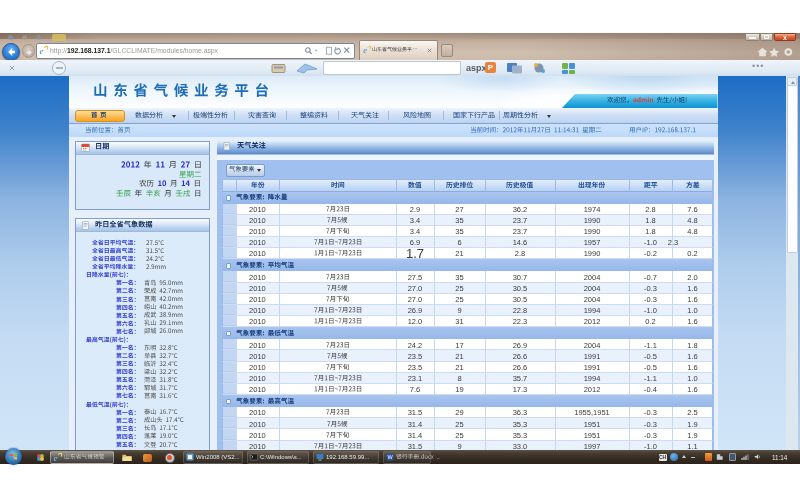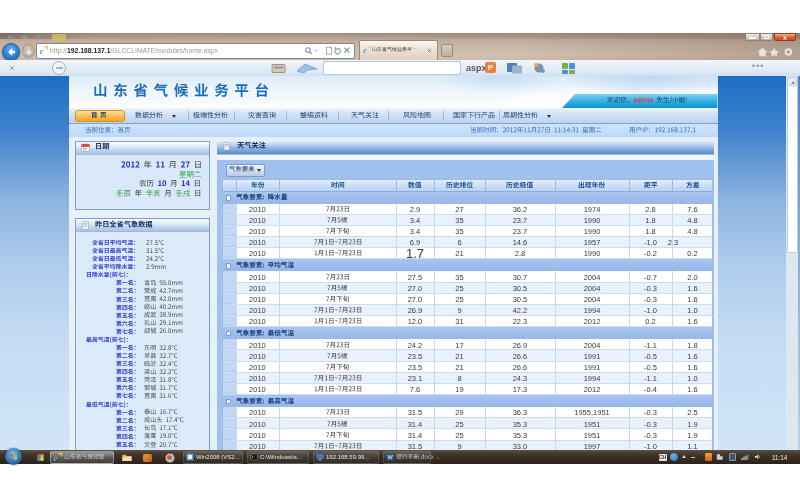--- a/index.html
+++ b/index.html
@@ -1633,21 +1633,21 @@
             <use href="#q6708r" x="4220"></use>
             <use href="#q32r" x="5220"></use>
             <use href="#q33r" x="5775"></use>
             <use href="#q65e5r" x="6330"></use>
           </g>
         </g>
       </svg>
     </div>
     <div class="a" style="left:415.0px;top:307.10px;width:60px;margin-left:-30px;text-align:center;font-size:7.5px;color:#3a3a3a;line-height:8px">26.9</div>
     <div class="a" style="left:459.5px;top:307.10px;width:60px;margin-left:-30px;text-align:center;font-size:7.5px;color:#3a3a3a;line-height:8px">9</div>
-    <div class="a" style="left:520.0px;top:307.10px;width:60px;margin-left:-30px;text-align:center;font-size:7.5px;color:#3a3a3a;line-height:8px">42.2</div>
+    <div class="a" style="left:520.0px;top:307.10px;width:60px;margin-left:-30px;text-align:center;font-size:7.5px;color:#3a3a3a;line-height:8px">22.8</div>
     <div class="a" style="left:592.0px;top:307.10px;width:60px;margin-left:-30px;text-align:center;font-size:7.5px;color:#3a3a3a;line-height:8px">1994</div>
     <div class="a" style="left:650.5px;top:307.10px;width:60px;margin-left:-30px;text-align:center;font-size:7.5px;color:#3a3a3a;line-height:8px">-1.0</div>
     <div class="a" style="left:692.5px;top:307.10px;width:60px;margin-left:-30px;text-align:center;font-size:7.5px;color:#3a3a3a;line-height:8px">1.0</div>
     <div class="a" style="left:235.8px;top:304.90px;width:1px;height:11.15px;background:#c6d8ef"></div>
     <div class="a" style="left:279.0px;top:304.90px;width:1px;height:11.15px;background:#c6d8ef"></div>
     <div class="a" style="left:396.0px;top:304.90px;width:1px;height:11.15px;background:#c6d8ef"></div>
     <div class="a" style="left:434.0px;top:304.90px;width:1px;height:11.15px;background:#c6d8ef"></div>
     <div class="a" style="left:485.0px;top:304.90px;width:1px;height:11.15px;background:#c6d8ef"></div>
     <div class="a" style="left:555.0px;top:304.90px;width:1px;height:11.15px;background:#c6d8ef"></div>
     <div class="a" style="left:629.0px;top:304.90px;width:1px;height:11.15px;background:#c6d8ef"></div>
@@ -1810,21 +1810,21 @@
             <use href="#q6708r" x="4220"></use>
             <use href="#q32r" x="5220"></use>
             <use href="#q33r" x="5775"></use>
             <use href="#q65e5r" x="6330"></use>
           </g>
         </g>
       </svg>
     </div>
     <div class="a" style="left:415.0px;top:374.95px;width:60px;margin-left:-30px;text-align:center;font-size:7.5px;color:#3a3a3a;line-height:8px">23.1</div>
     <div class="a" style="left:459.5px;top:374.95px;width:60px;margin-left:-30px;text-align:center;font-size:7.5px;color:#3a3a3a;line-height:8px">8</div>
-    <div class="a" style="left:520.0px;top:374.95px;width:60px;margin-left:-30px;text-align:center;font-size:7.5px;color:#3a3a3a;line-height:8px">24.3</div>
+    <div class="a" style="left:520.0px;top:374.95px;width:60px;margin-left:-30px;text-align:center;font-size:7.5px;color:#3a3a3a;line-height:8px">35.7</div>
     <div class="a" style="left:592.0px;top:374.95px;width:60px;margin-left:-30px;text-align:center;font-size:7.5px;color:#3a3a3a;line-height:8px">1994</div>
     <div class="a" style="left:650.5px;top:374.95px;width:60px;margin-left:-30px;text-align:center;font-size:7.5px;color:#3a3a3a;line-height:8px">-1.1</div>
     <div class="a" style="left:692.5px;top:374.95px;width:60px;margin-left:-30px;text-align:center;font-size:7.5px;color:#3a3a3a;line-height:8px">1.0</div>
     <div class="a" style="left:235.8px;top:372.75px;width:1px;height:11.15px;background:#c6d8ef"></div>
     <div class="a" style="left:279.0px;top:372.75px;width:1px;height:11.15px;background:#c6d8ef"></div>
     <div class="a" style="left:396.0px;top:372.75px;width:1px;height:11.15px;background:#c6d8ef"></div>
     <div class="a" style="left:434.0px;top:372.75px;width:1px;height:11.15px;background:#c6d8ef"></div>
     <div class="a" style="left:485.0px;top:372.75px;width:1px;height:11.15px;background:#c6d8ef"></div>
     <div class="a" style="left:555.0px;top:372.75px;width:1px;height:11.15px;background:#c6d8ef"></div>
     <div class="a" style="left:629.0px;top:372.75px;width:1px;height:11.15px;background:#c6d8ef"></div>

